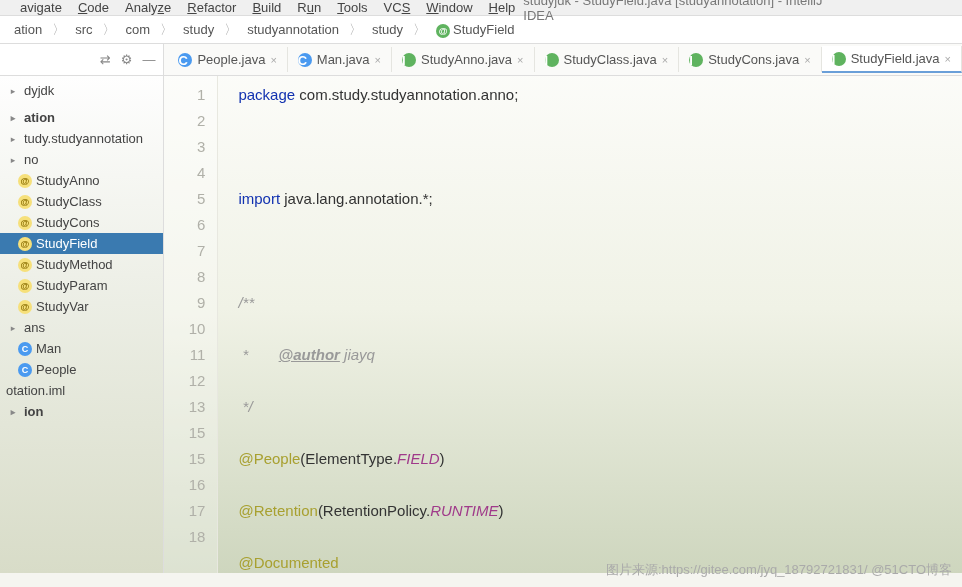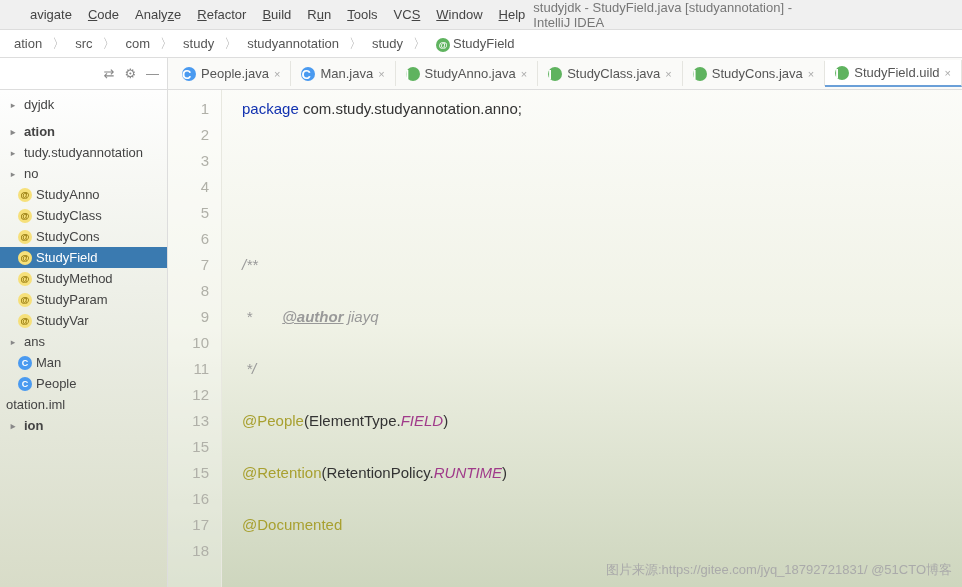--- a/index.html
+++ b/index.html
@@ -1,17 +1,17 @@
 <!DOCTYPE html>
 <html><head>
 <meta charset="utf-8">
 <style>
 * { margin: 0; padding: 0; box-sizing: border-box; font-family: "Segoe UI", Arial, sans-serif; }
 body { width: 962px; height: 587px; overflow: hidden; background: #f5f5f0; font-size: 13px; color: #333; }
-.menubar { height: 30px; background: #f0f0f0; border-bottom: 1px solid #ddd; display: flex; align-items: center; padding: 0 22px; }
+.menubar { height: 16px; background: #f0f0f0; border-bottom: 1px solid #ddd; display: flex; align-items: center; padding: 0 12px; }
 .menubar .menu-item { padding: 4px 8px; cursor: pointer; color: #444; }
 .menubar .menu-item u { text-decoration: underline; }
 .title { margin-left: auto; color: #777; font-size: 13px; padding-right: 120px; }
 .breadcrumb-bar { height: 28px; background: #fff; border-bottom: 1px solid #ddd; display: flex; align-items: center; padding: 0 8px; gap: 4px; }
 .breadcrumb-bar .crumb { color: #555; padding: 2px 6px; }
 .breadcrumb-bar .sep { color: #aaa; }
 .breadcrumb-bar .cicon { display:inline-flex; width:14px; height:14px; border-radius:50%; background:#5fb35f; color:#fff; font-size:9px; align-items:center; justify-content:center; margin-right:3px; font-weight:bold; }
 .content { display: flex; height: calc(100% - 58px); }
 .left-panel { width: 224px; background: #fff; border-right: 1px solid #ddd; display: flex; flex-direction: column; }
 .left-header { height: 32px; border-bottom: 1px solid #ddd; display: flex; align-items: center; justify-content: flex-end; padding-right: 8px; gap: 10px; }
@@ -174,21 +174,21 @@
           <span>StudyClass.java</span>
           <span class="close">×</span>
         </div>
         <div class="tab">
           <span class="ticon int">I</span>
           <span>StudyCons.java</span>
           <span class="close">×</span>
         </div>
         <div class="tab active">
           <span class="ticon int">I</span>
-          <span>StudyField.uild</span>
+          <span>StudyField.java</span>
           <span class="close">×</span>
         </div>
       </div>
     <div class="editor">
       <div class="gutter" id="gutter">
           <div>1</div>
           <div>2</div>
           <div>3</div>
           <div>4</div>
           <div>5</div>
@@ -201,20 +201,21 @@
           <div>12</div>
           <div>13</div>
           <div>15</div>
           <div>15</div>
           <div>16</div>
           <div>17</div>
           <div>18</div>
         </div>
       <div class="code" id="code"><div><span class="kw">package</span> <span class="pkg">com.study.studyannotation.anno;</span></div>
 <div> </div>
+<div><span class="kw">import</span> <span class="pkg">java.lang.annotation.*;</span></div>
 <div> </div>
 <div><span class="cmt">/**</span></div>
 <div><span class="cmt"> * </span><span class="tag">@author</span><span class="cmt"> jiayq</span></div>
 <div><span class="cmt"> */</span></div>
 <div><span class="ann">@People</span>(ElementType.<span class="fld">FIELD</span>)</div>
 <div><span class="ann">@Retention</span>(RetentionPolicy.<span class="fld">RUNTIME</span>)</div>
 <div><span class="ann">@Documented</span></div>
 
 
 

